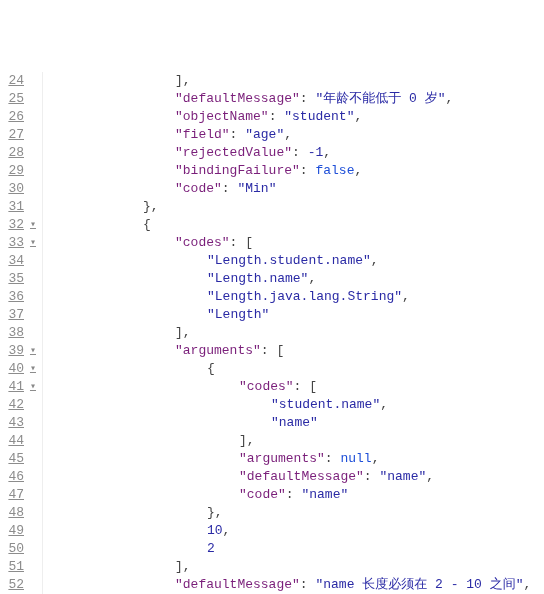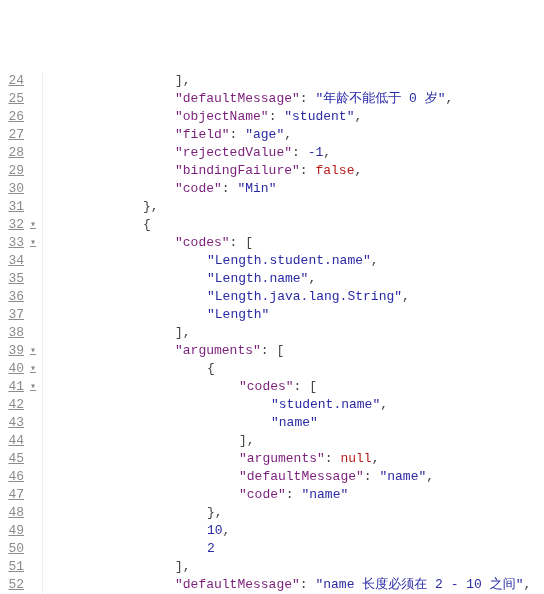--- a/index.html
+++ b/index.html
@@ -45,21 +45,21 @@
     padding-left: 4px;
     overflow: hidden;
   }
   .code-line {
     height: 18px;
     line-height: 18px;
   }
   .key { color: #7a1f7a; } 
   .str { color: #2a2aa5; } 
   .num { color: #2a2aa5; } 
-  .bool { color: #b91c1c; }   
+  .bool { color: #1d4ed8; }   
   .punc { color: #444; }
 </style>
 </head>
 <body>
 
 
 
 <div class="editor">
   <div class="gutter" id="gutter"><div class="gutter-line"><span class="ln">24</span><span class="fold"></span></div><div class="gutter-line"><span class="ln">25</span><span class="fold"></span></div><div class="gutter-line"><span class="ln">26</span><span class="fold"></span></div><div class="gutter-line"><span class="ln">27</span><span class="fold"></span></div><div class="gutter-line"><span class="ln">28</span><span class="fold"></span></div><div class="gutter-line"><span class="ln">29</span><span class="fold"></span></div><div class="gutter-line"><span class="ln">30</span><span class="fold"></span></div><div class="gutter-line"><span class="ln">31</span><span class="fold"></span></div><div class="gutter-line"><span class="ln">32</span><span class="fold">▾</span></div><div class="gutter-line"><span class="ln">33</span><span class="fold">▾</span></div><div class="gutter-line"><span class="ln">34</span><span class="fold"></span></div><div class="gutter-line"><span class="ln">35</span><span class="fold"></span></div><div class="gutter-line"><span class="ln">36</span><span class="fold"></span></div><div class="gutter-line"><span class="ln">37</span><span class="fold"></span></div><div class="gutter-line"><span class="ln">38</span><span class="fold"></span></div><div class="gutter-line"><span class="ln">39</span><span class="fold">▾</span></div><div class="gutter-line"><span class="ln">40</span><span class="fold">▾</span></div><div class="gutter-line"><span class="ln">41</span><span class="fold">▾</span></div><div class="gutter-line"><span class="ln">42</span><span class="fold"></span></div><div class="gutter-line"><span class="ln">43</span><span class="fold"></span></div><div class="gutter-line"><span class="ln">44</span><span class="fold"></span></div><div class="gutter-line"><span class="ln">45</span><span class="fold"></span></div><div class="gutter-line"><span class="ln">46</span><span class="fold"></span></div><div class="gutter-line"><span class="ln">47</span><span class="fold"></span></div><div class="gutter-line"><span class="ln">48</span><span class="fold"></span></div><div class="gutter-line"><span class="ln">49</span><span class="fold"></span></div><div class="gutter-line"><span class="ln">50</span><span class="fold"></span></div><div class="gutter-line"><span class="ln">51</span><span class="fold"></span></div><div class="gutter-line"><span class="ln">52</span><span class="fold"></span></div></div>
   <div class="code" id="code"><div class="code-line" style="padding-left: 128px;"><span class="punc">],</span></div><div class="code-line" style="padding-left: 128px;"><span class="key">"defaultMessage"</span><span class="punc">: </span><span class="str">"年龄不能低于 0 岁"</span><span class="punc">,</span></div><div class="code-line" style="padding-left: 128px;"><span class="key">"objectName"</span><span class="punc">: </span><span class="str">"student"</span><span class="punc">,</span></div><div class="code-line" style="padding-left: 128px;"><span class="key">"field"</span><span class="punc">: </span><span class="str">"age"</span><span class="punc">,</span></div><div class="code-line" style="padding-left: 128px;"><span class="key">"rejectedValue"</span><span class="punc">: </span><span class="num">-1</span><span class="punc">,</span></div><div class="code-line" style="padding-left: 128px;"><span class="key">"bindingFailure"</span><span class="punc">: </span><span class="bool">false</span><span class="punc">,</span></div><div class="code-line" style="padding-left: 128px;"><span class="key">"code"</span><span class="punc">: </span><span class="str">"Min"</span></div><div class="code-line" style="padding-left: 96px;"><span class="punc">},</span></div><div class="code-line" style="padding-left: 96px;"><span class="punc">{</span></div><div class="code-line" style="padding-left: 128px;"><span class="key">"codes"</span><span class="punc">: [</span></div><div class="code-line" style="padding-left: 160px;"><span class="str">"Length.student.name"</span><span class="punc">,</span></div><div class="code-line" style="padding-left: 160px;"><span class="str">"Length.name"</span><span class="punc">,</span></div><div class="code-line" style="padding-left: 160px;"><span class="str">"Length.java.lang.String"</span><span class="punc">,</span></div><div class="code-line" style="padding-left: 160px;"><span class="str">"Length"</span></div><div class="code-line" style="padding-left: 128px;"><span class="punc">],</span></div><div class="code-line" style="padding-left: 128px;"><span class="key">"arguments"</span><span class="punc">: [</span></div><div class="code-line" style="padding-left: 160px;"><span class="punc">{</span></div><div class="code-line" style="padding-left: 192px;"><span class="key">"codes"</span><span class="punc">: [</span></div><div class="code-line" style="padding-left: 224px;"><span class="str">"student.name"</span><span class="punc">,</span></div><div class="code-line" style="padding-left: 224px;"><span class="str">"name"</span></div><div class="code-line" style="padding-left: 192px;"><span class="punc">],</span></div><div class="code-line" style="padding-left: 192px;"><span class="key">"arguments"</span><span class="punc">: </span><span class="bool">null</span><span class="punc">,</span></div><div class="code-line" style="padding-left: 192px;"><span class="key">"defaultMessage"</span><span class="punc">: </span><span class="str">"name"</span><span class="punc">,</span></div><div class="code-line" style="padding-left: 192px;"><span class="key">"code"</span><span class="punc">: </span><span class="str">"name"</span></div><div class="code-line" style="padding-left: 160px;"><span class="punc">},</span></div><div class="code-line" style="padding-left: 160px;"><span class="num">10</span><span class="punc">,</span></div><div class="code-line" style="padding-left: 160px;"><span class="num">2</span></div><div class="code-line" style="padding-left: 128px;"><span class="punc">],</span></div><div class="code-line" style="padding-left: 128px;"><span class="key">"defaultMessage"</span><span class="punc">: </span><span class="str">"name 长度必须在 2 - 10 之间"</span><span class="punc">,</span></div></div>

